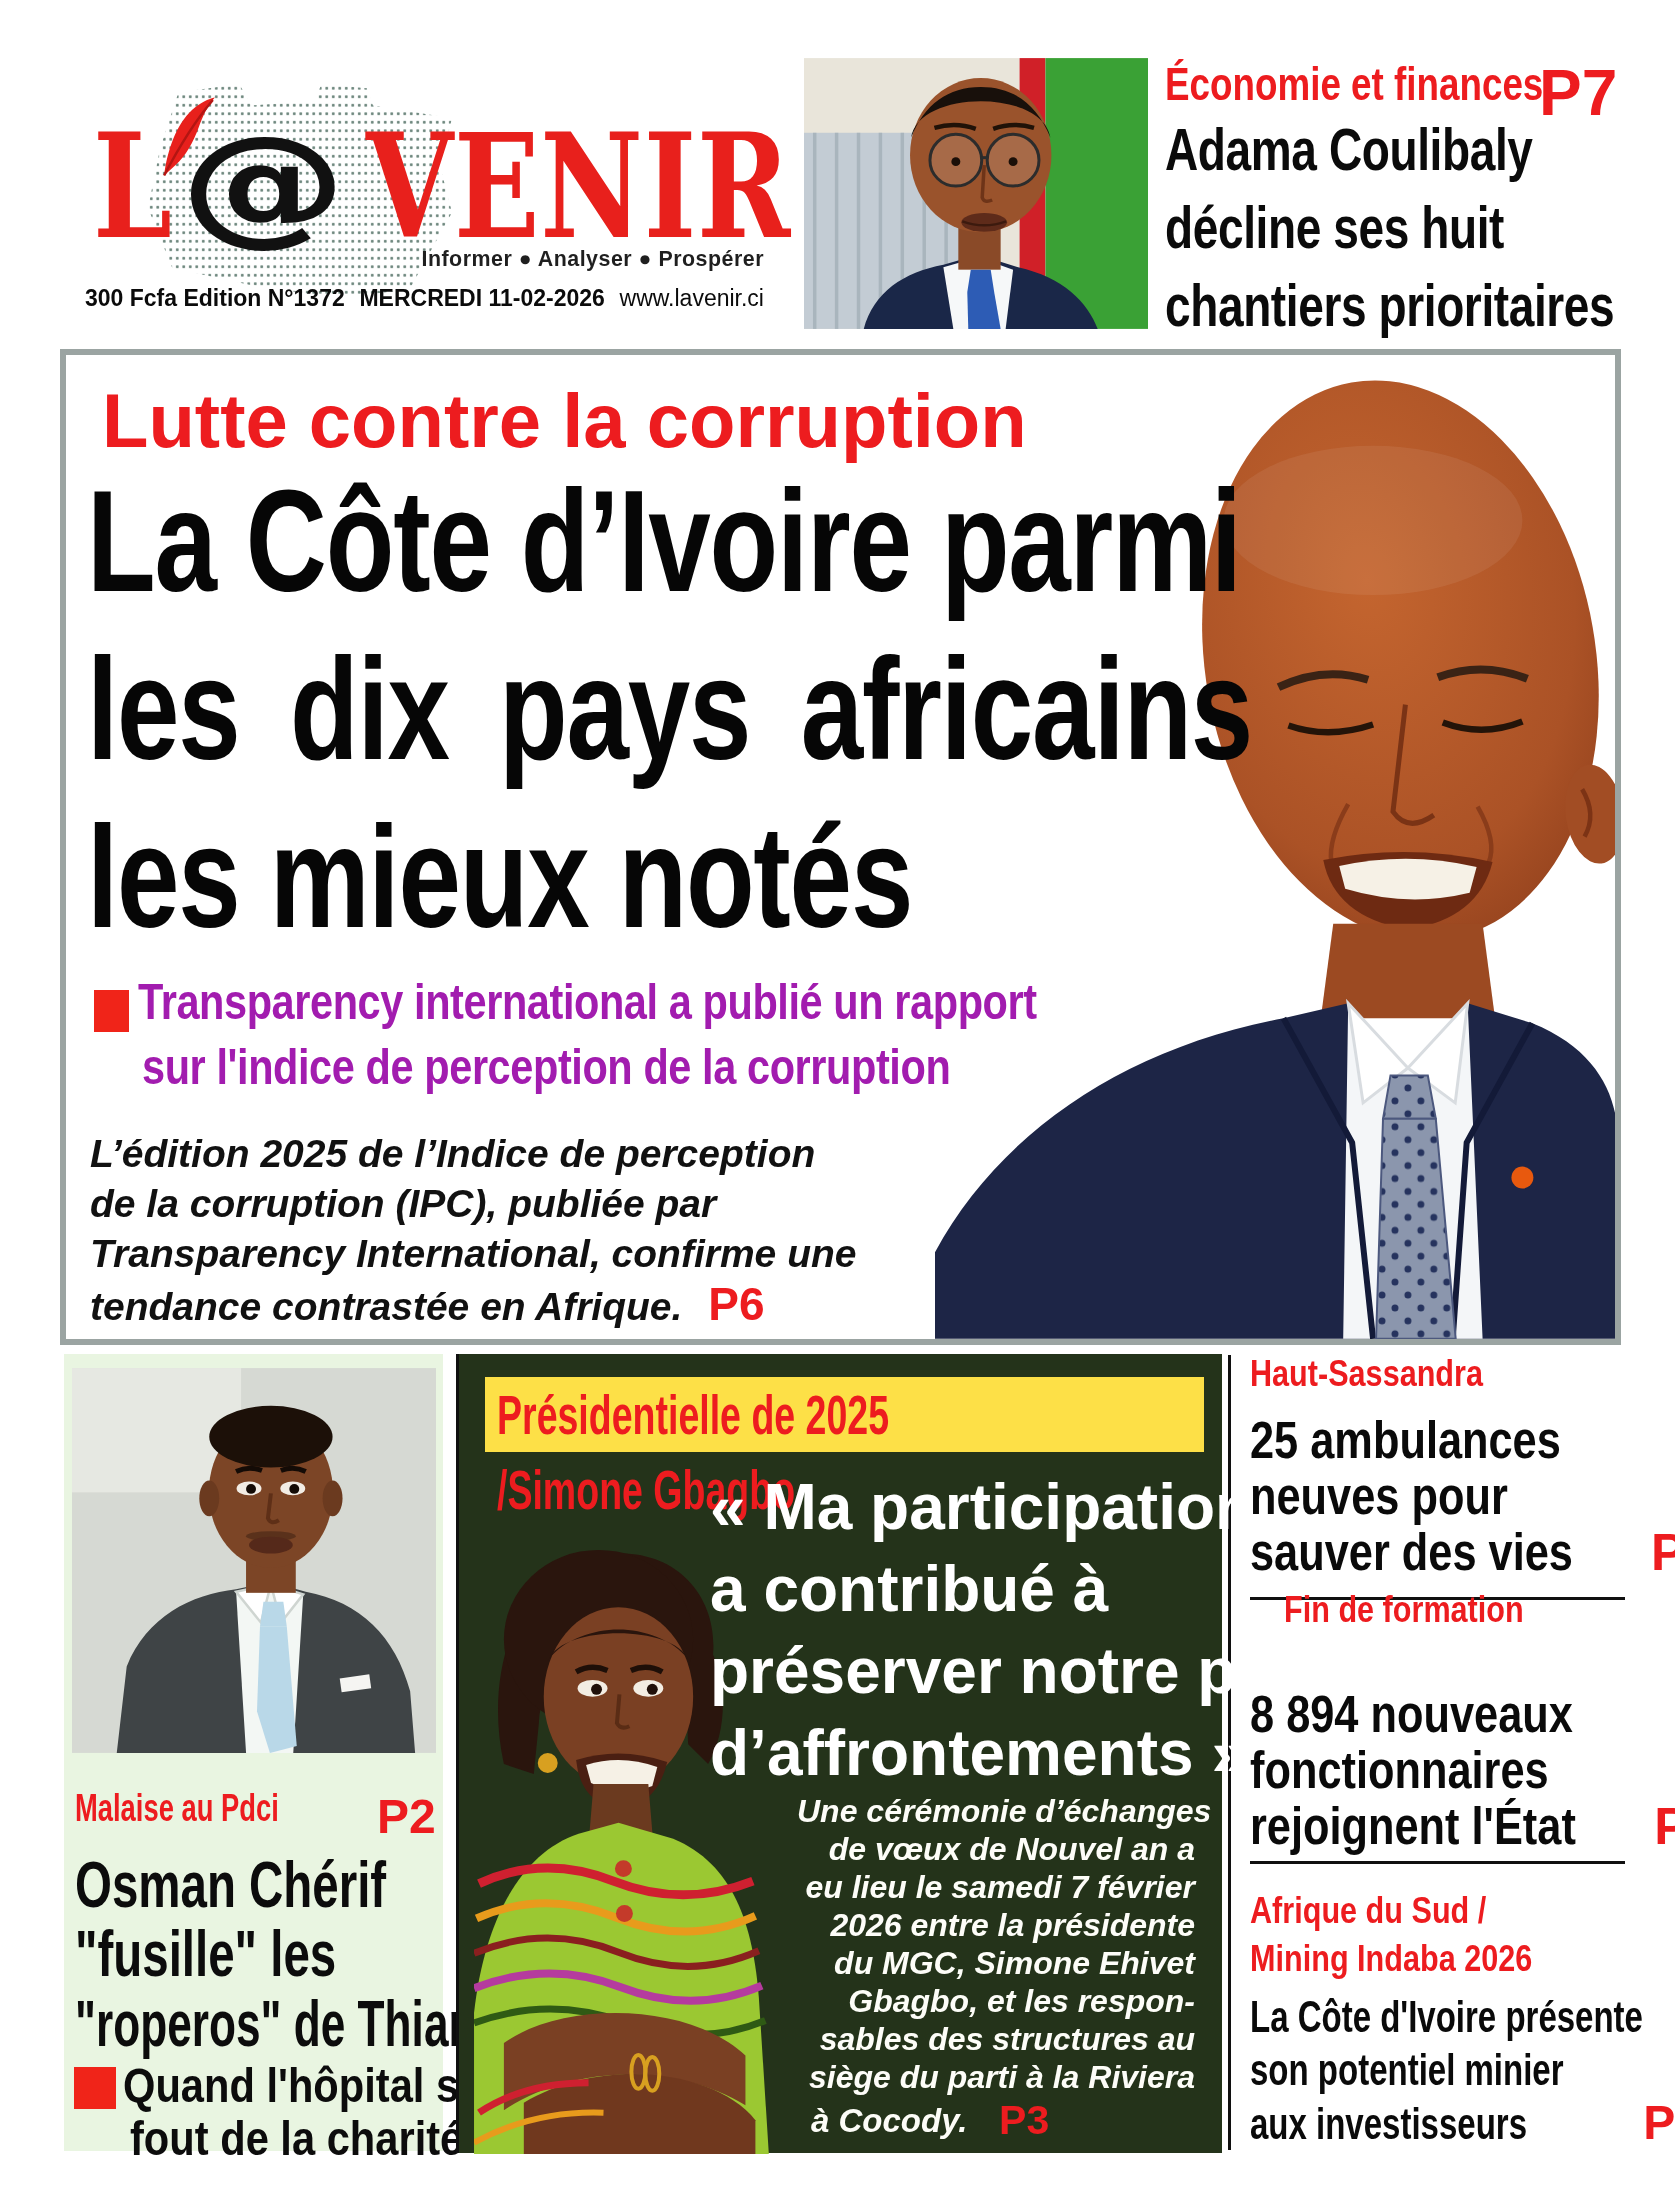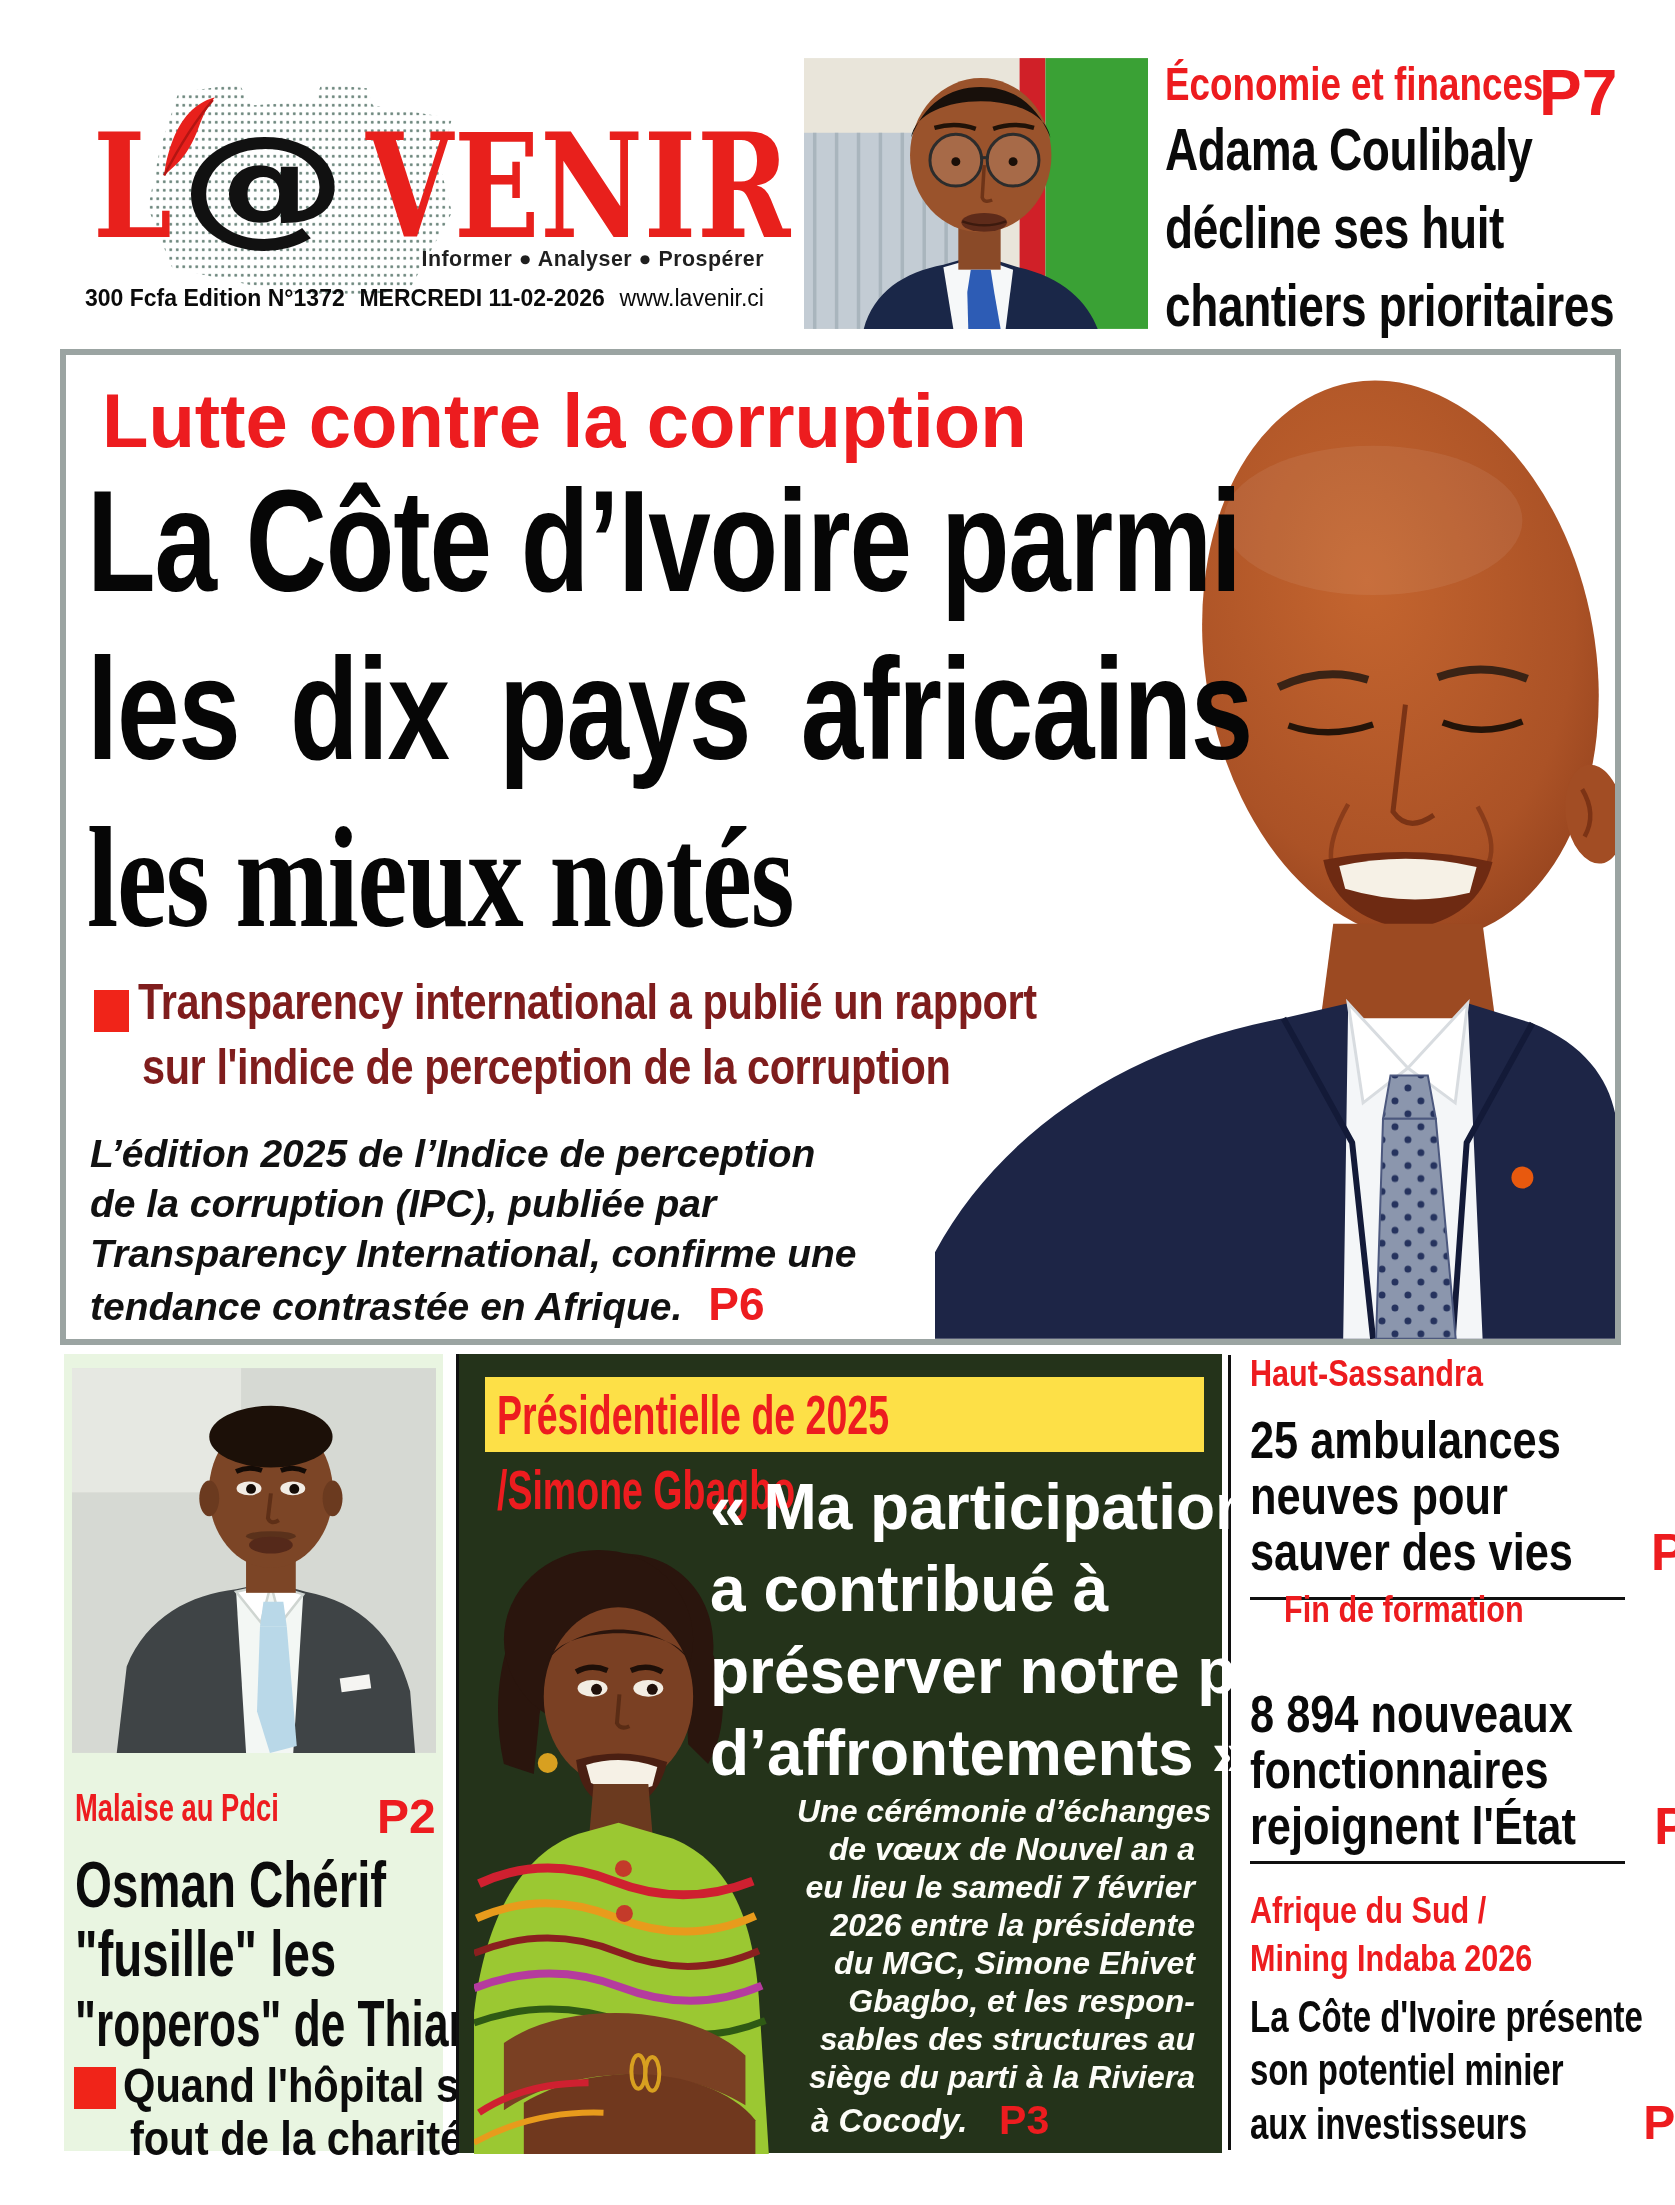--- a/index.html
+++ b/index.html
@@ -15,21 +15,21 @@
     background-size:6.5px 8.5px;opacity:.8;
     clip-path:polygon(10% 4%,30% 0,34% 10%,55% 8%,57% 0,72% 2%,74% 10%,100% 16%,96% 38%,100% 60%,86% 96%,62% 100%,34% 94%,8% 86%,0 58%,4% 30%);}
   .logo-serif{font-family:"DejaVu Serif",serif;font-weight:bold;color:#e8201c;line-height:1;}
   .logo-at{font-family:"DejaVu Sans",sans-serif;font-weight:bold;color:#111;line-height:1;}
   .tagline{font-size:21.4px;font-weight:bold;color:#1f1f1f;letter-spacing:0.5px;}
   .edition-row{display:flex;justify-content:space-between;align-items:baseline;font-size:23px;}
   
   .main-panel{position:absolute;left:60px;top:349px;width:1561px;height:996px;
     box-sizing:border-box;border:6px solid #9ba4a2;background:#fff;}
   .lead-line{font-weight:bold;color:#060606;font-size:144px;line-height:1;letter-spacing:-1.5px;}
-  .subhead{font-weight:bold;font-size:50px;line-height:1;letter-spacing:-0.5px;color:#7f1d1d;}
+  .subhead{font-weight:bold;font-size:50px;line-height:1;letter-spacing:-0.5px;color:#a21caf;}
   .standfirst{font-weight:bold;font-style:italic;font-size:39px;line-height:50px;color:#111;}
   
   .left-panel{position:absolute;left:64px;top:1354px;width:379px;height:797px;background:#e9f5e1;}
   .center-panel{position:absolute;left:459px;top:1354px;width:763px;height:799px;background:#24331a;}
   .vline{position:absolute;background:#101010;}
   .hdivider{position:absolute;background:#101010;height:3px;}
   .brief-kicker{font-weight:bold;color:#ed1c1f;font-size:36px;line-height:1;}
   .brief-line{font-weight:bold;font-size:51px;line-height:56px;color:#0a0a0a;}
   .ptag{font-weight:bold;color:#ed1c1f;}
   .quote-line{font-weight:bold;color:#ffffff;font-size:64px;line-height:82px;}
@@ -163,21 +163,21 @@
   </svg>
 
   <div class="abs b red" style="left:102px;top:377px;font-size:76px;z-index:2;">Lutte contre la corruption</div>
 
   <div class="abs lead-line" style="left:87px;top:470px;z-index:2;">
     <span class="sx" style="transform:scaleX(0.78);">La Côte d’Ivoire parmi</span>
   </div>
   <div class="abs lead-line" style="left:87px;top:638px;z-index:2;word-spacing:26px;">
     <span class="sx" style="transform:scaleX(0.78);">les dix pays africains</span>
   </div>
-  <div class="abs lead-line" style="left:87px;top:806px;z-index:2;font-family:Liberation Serif, serif;">
+  <div class="abs lead-line" style="left:87px;top:806px;z-index:2;">
     <span class="sx" style="transform:scaleX(0.78);">les mieux notés</span>
   </div>
 
   <div class="redsq" style="left:94px;top:990px;width:35px;height:42px;z-index:2;"></div>
   <div class="abs subhead" style="left:138px;top:977px;z-index:2;">
     <span class="sx" style="transform:scaleX(0.83);">Transparency international a publié un rapport</span>
   </div>
   <div class="abs subhead" style="left:142px;top:1042px;z-index:2;">
     <span class="sx" style="transform:scaleX(0.83);">sur l'indice de perception de la corruption</span>
   </div>

